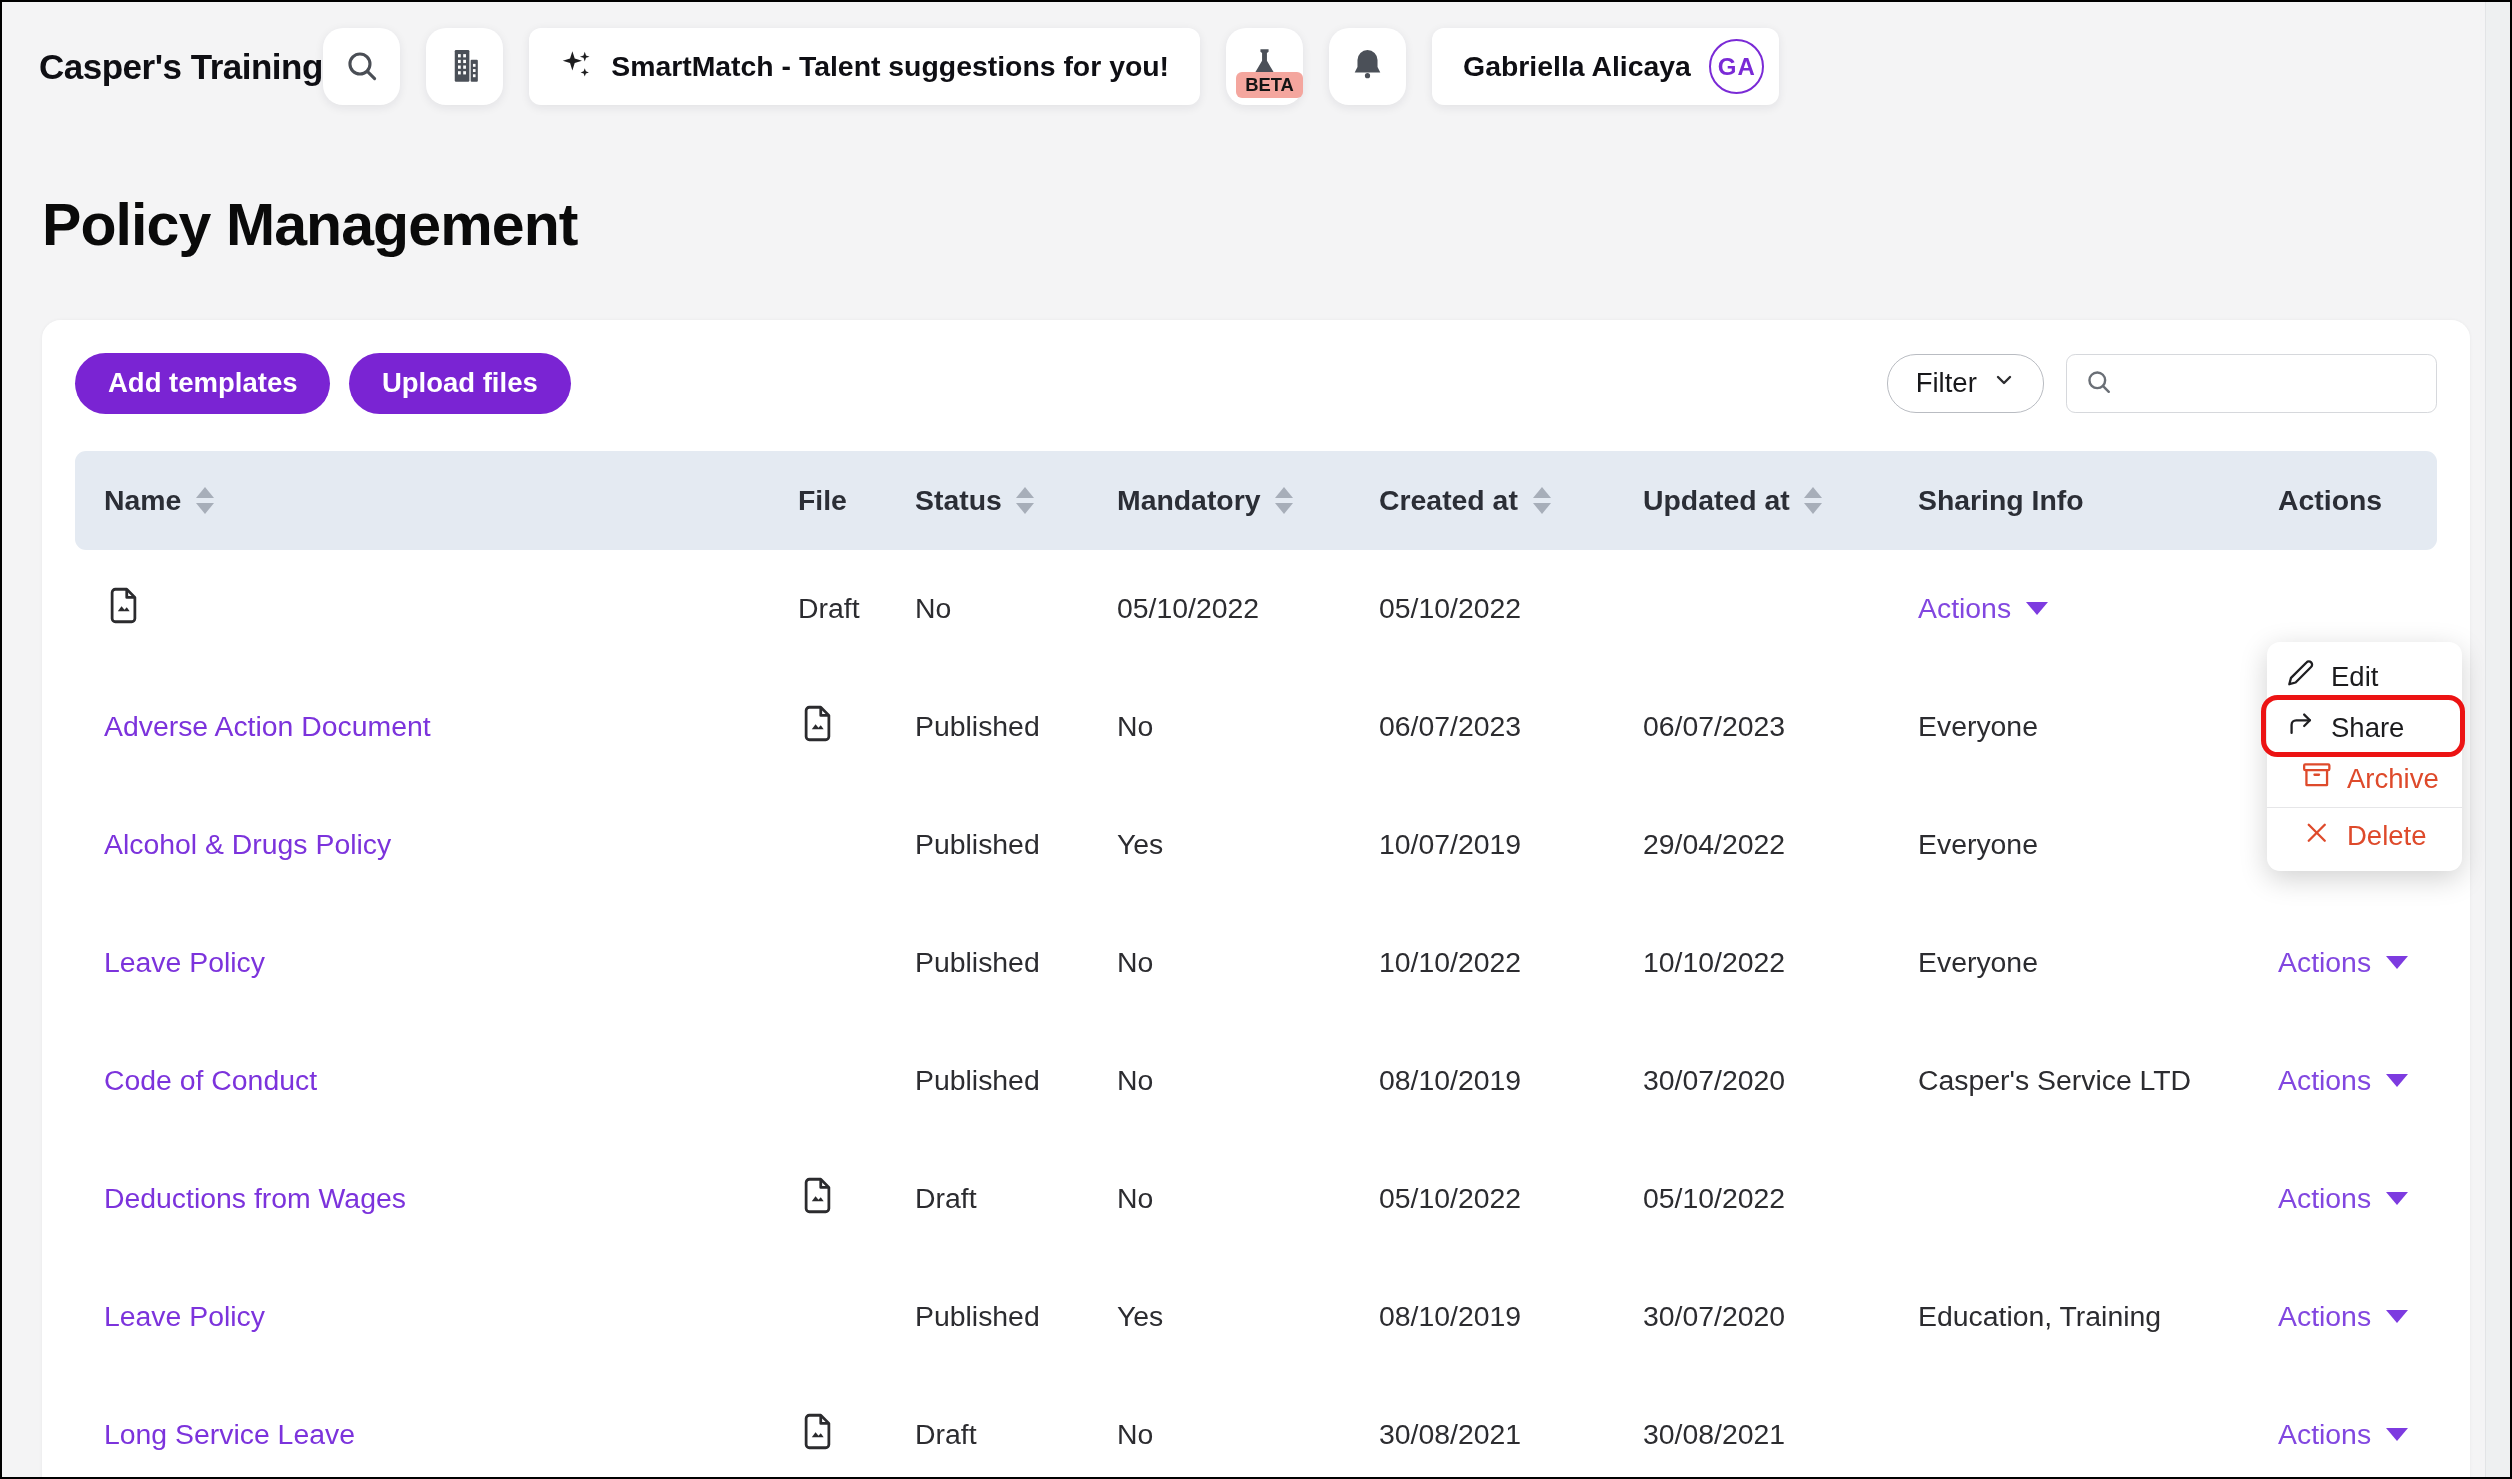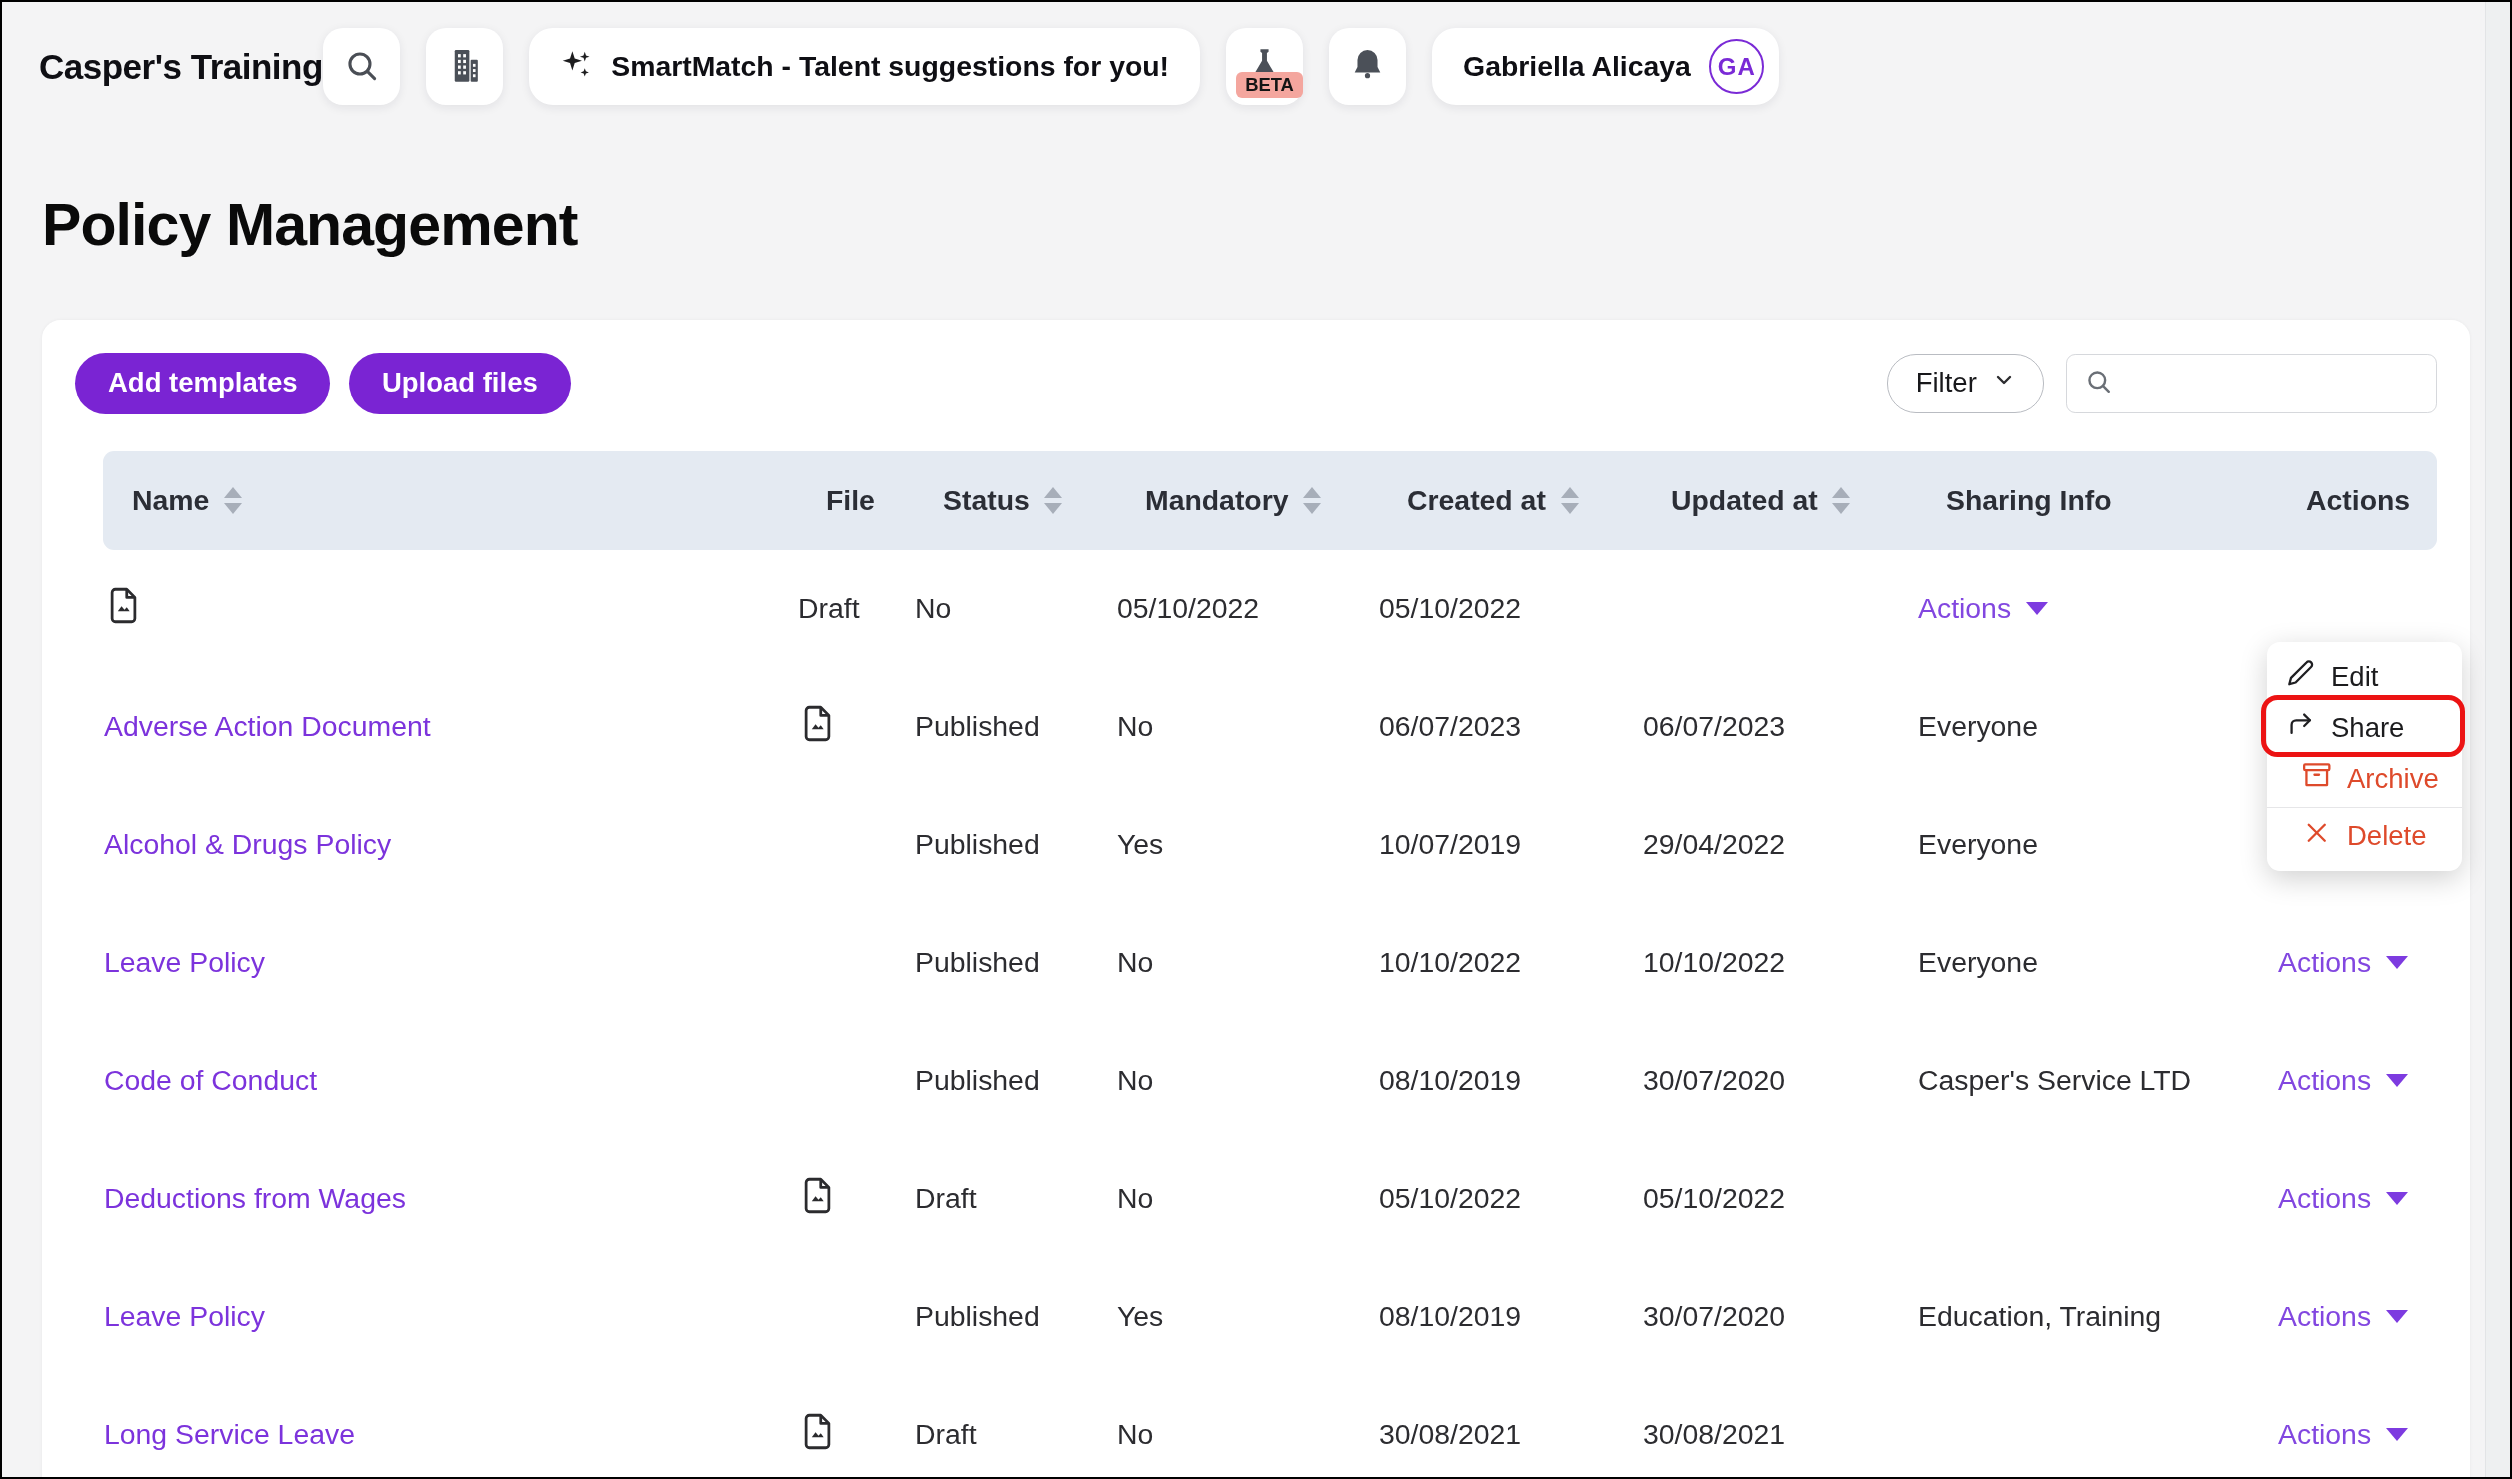--- a/index.html
+++ b/index.html
@@ -12,21 +12,21 @@
   
   .topbar { display:flex; align-items:center; padding:26px 37px 0 37px; }
   .brand { font-size:35px; font-weight:700; color:#0f0f14; letter-spacing:-0.5px; }
   .topbar-right { display:flex; align-items:center; gap:26px; }
   .icon-btn {
     width:77px; height:77px; border-radius:20px; background:#fff; border:none; cursor:pointer;
     box-shadow:0 2.8px 9.2px rgba(25,25,50,.08); display:flex; align-items:center; justify-content:center;
     position:relative; flex:none;
   }
   .pill-btn {
-    height:77px; border-radius:24px; background:#fff; border:none; cursor:pointer;
+    height:77px; border-radius:12px; background:#fff; border:none; cursor:pointer;
     box-shadow:0 2.8px 9.2px rgba(25,25,50,.08); display:flex; align-items:center; gap:18.4px;
     padding:0 31px; font-size:28.4px; font-weight:700; color:#0f0f14; white-space:nowrap;
     font-family:inherit;
   }
   .pill-btn.user { padding-right:14.7px; }
   .avatar {
     width:51px; height:51px; border-radius:50%; border:2.8px solid #7A2AD6; color:#7A2AD6;
     display:flex; align-items:center; justify-content:center; font-size:24px; font-weight:600;
     background:#fff; letter-spacing:0.9px;
   }
@@ -55,21 +55,21 @@
   }
   .search-box {
     width:371px; height:59px; border:1.8px solid #d6d8dc; border-radius:9.2px; background:#fff;
     display:flex; align-items:center; gap:11px; padding:0 16.5px; box-sizing:border-box;
   }
   .search-box input { border:none; outline:none; font-size:26px; width:100%; font-family:inherit; background:transparent; }
   
   .thead {
     margin-top:37px; height:99px; background:#E4EAF2; border-radius:11px;
     display:grid; grid-template-columns:694px 117px 202px 262px 264px 275px 360px 1fr;
-    align-items:center; padding:0 29px; font-size:28.4px; font-weight:700; color:#2b2e36;margin-left:28px;
+    align-items:center; padding:0 29px; font-size:28.4px; font-weight:700; color:#2b2e36;
   }
   .th { display:flex; align-items:center; }
   .sort { display:inline-flex; flex-direction:column; gap:4.6px; margin-left:14.7px; }
   .sort .up   { width:0; height:0; border-left:9.2px solid transparent; border-right:9.2px solid transparent; border-bottom:11px solid #a7aeb9; }
   .sort .down { width:0; height:0; border-left:9.2px solid transparent; border-right:9.2px solid transparent; border-top:11px solid #a7aeb9; }
   .tr {
     display:grid; grid-template-columns:694px 117px 202px 262px 264px 275px 360px 1fr;
     align-items:center; padding:0 29px; height:118px; font-size:28.4px; color:#2c2c30;
   }
   .td.name a { color:#7C33DC; text-decoration:none; cursor:pointer; }

